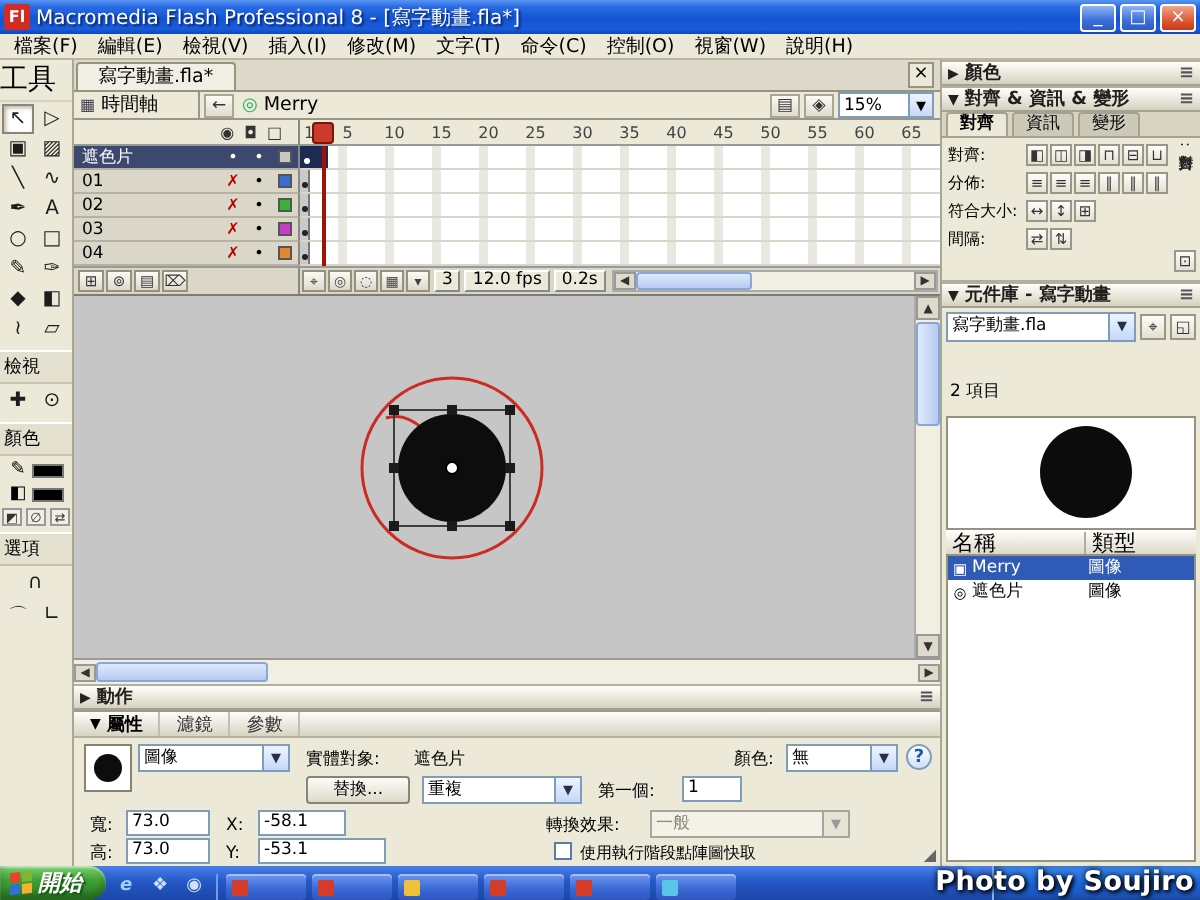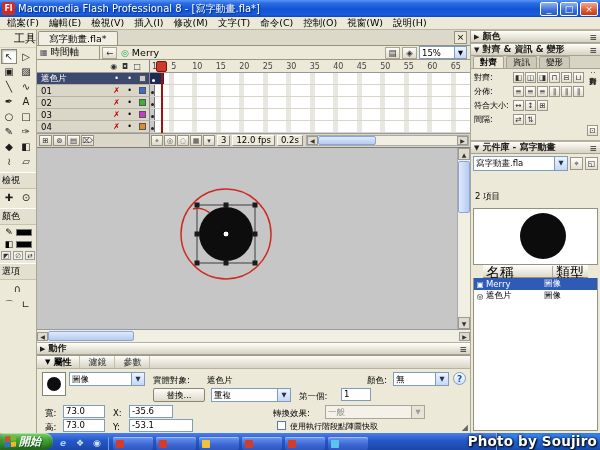--- a/index.html
+++ b/index.html
@@ -11,21 +11,21 @@
  background:linear-gradient(180deg,#5a95f2,#2a6be4 20%,#1254d4 55%,#1a5cdc 85%,#0f47b4);color:#fff}
 .appicon{width:13px;height:13px;margin-right:3px;border-radius:2px;background:#d02c23;color:#fff;font-size:8px;font-weight:bold;text-align:center;line-height:13px;flex:none}
 .wtitle{flex:1;font-size:10px;font-weight:normal;white-space:nowrap;overflow:hidden;text-shadow:1px 1px 1px #08286e}
 .winbtn{width:18px;height:14px;margin-left:2px;border:1px solid #fff;border-radius:2px;flex:none;
  background:linear-gradient(#8fb4f4,#3c6fd8 60%,#2c5cc4);font-size:9px;line-height:12px;text-align:center;color:#fff}
 .winbtn.close{background:linear-gradient(#f2a58e,#dd5937 60%,#c43a18)}
 .menubar{position:absolute;top:17px;left:0;right:0;height:13px;background:#ece9d8;border-bottom:1px solid #b9b5a2;display:flex;align-items:center;font-size:9.5px;padding-left:2px}
 .menubar>span{padding:0 5px;white-space:nowrap}
 
 .toolbox{position:absolute;top:30px;left:0;width:37px;bottom:17px;background:#ece9d8;border-right:1px solid #a9a694;display:flex;flex-direction:column;align-items:center}
-.tb-title{align-self:stretch;text-align:right;font-size:11px;padding:1px 0;border-bottom:1px solid #d5d2c0}
+.tb-title{align-self:stretch;text-align:left;font-size:14px;padding:1px 0;border-bottom:1px solid #d5d2c0}
 .tb-sec{align-self:stretch;margin-top:3px;padding:1px 2px;font-size:9px;background:#e3e0cf;border-top:1px solid #fff;border-bottom:1px solid #c6c2ae}
 .toolgrid{display:grid;grid-template-columns:17px 17px;justify-content:center;margin-top:1px}
 .toolgrid.one{grid-template-columns:17px}
 .tool{width:16px;height:15px;display:flex;align-items:center;justify-content:center;font-size:10px;color:#1c1c1c;border:1px solid transparent}
 .tool.pressed{background:#fff;border:1px solid #8a877a;box-shadow:inset 1px 1px 2px #b9b6a6}
 .crow{display:flex;align-items:center;gap:2px;margin-top:2px}
 .cicon{width:10px;font-size:9px;text-align:center}
 .swatch{width:16px;height:7px;border:1px solid #777;background:#000}
 .mini{width:10px;height:9px;border:1px solid #999;background:#f2f0e6;font-size:6.5px;line-height:8px;text-align:center;color:#333}
 
@@ -126,21 +126,21 @@
 .abtn{width:11px;height:11px;border:1px solid #9a978a;background:linear-gradient(#fefdf9,#e3dfd0);font-size:7.5px;line-height:9px;text-align:center;color:#333;flex:none}
 .stagecol{position:absolute;right:1px;top:2px;width:13px;height:68px;display:flex;flex-direction:column;align-items:center}
 .stagelbl{writing-mode:vertical-rl;font-size:7.5px;height:54px;color:#222}
 .librow1{height:18px;flex:none;display:flex;align-items:center;padding:0 2px;gap:2px}
 .libdd{display:flex;flex:1}
 .libdd .ddv{line-height:13px}
 .libico{width:13px;height:13px;border:1px solid #9a978a;background:linear-gradient(#fefdf9,#e3dfd0);font-size:8px;line-height:12px;text-align:center;color:#333;flex:none}
 .libcount{height:12px;flex:none;font-size:8.5px;line-height:12px;padding:18px 4px}
 .libpreview{height:57px;flex:none;background:#fff;border:1px solid #95927f;margin:0 2px;position:relative;overflow:hidden}
 .pvcircle{position:absolute;left:46px;top:4px;width:46px;height:46px;border-radius:50%;background:#0c0c0c}
-.libcols{height:13px;flex:none;display:flex;background:linear-gradient(#fdfcf8,#ddd9ca);border-top:1px solid #fff;border-bottom:1px solid #95927f;font-size:14px;margin:0 12px}
+.libcols{height:13px;flex:none;display:flex;background:linear-gradient(#fdfcf8,#ddd9ca);border-top:1px solid #fff;border-bottom:1px solid #95927f;font-size:11px;margin:0 2px}
 .lc1{width:70px;border-right:1px solid #b0ad9e;padding:0 3px;line-height:12px}
 .lc2{flex:1;padding:0 3px;line-height:12px}
 .liblist{flex:1;background:#fff;border:1px solid #95927f;border-top:none;margin:0 2px 2px}
 .librowitem{height:12px;display:flex;align-items:center;font-size:8.5px}
 .li-icon{width:12px;text-align:center;font-size:7.5px;flex:none}
 .li-name{width:58px;flex:none;white-space:nowrap;overflow:hidden}
 .li-type{flex:1;white-space:nowrap;overflow:hidden}
 .librowitem.sel{background:#2f5bb7;color:#fff}
 
 .taskbar{position:absolute;left:0;right:0;bottom:0;height:17px;background:linear-gradient(#4a80ea,#2458c6 45%,#1c46a8);display:flex;align-items:flex-end;z-index:5}
@@ -435,21 +435,21 @@
         <span class="pbtn" style="position:absolute;left:116px;top:19px;width:52px;height:14px">替換...</span>
         <div class="dd" style="left:174px;top:19px;width:80px">
           <span class="ddv">重複</span>
           <span class="dda">▼</span>
         </div>
         <span class="plbl" style="left:262px;top:21px">第一個:</span>
         <span class="fld pfld" style="left:304px;top:19px;width:30px">1</span>
         <span class="plbl" style="left:8px;top:38px">寬:</span>
         <span class="fld pfld" style="left:26px;top:36px;width:42px">73.0</span>
         <span class="plbl" style="left:76px;top:38px">X:</span>
-        <span class="fld pfld" style="left:92px;top:36px;width:44px">-35.6</span>
+        <span class="fld pfld" style="left:92px;top:36px;width:44px">-58.1</span>
         <span class="plbl" style="left:236px;top:38px">轉換效果:</span>
         <div class="dd dis" style="left:288px;top:36px;width:100px">
           <span class="ddv">一般</span>
           <span class="dda">▼</span>
         </div>
         <span class="plbl" style="left:8px;top:52px">高:</span>
         <span class="fld pfld" style="left:26px;top:50px;width:42px">73.0</span>
         <span class="plbl" style="left:76px;top:52px">Y:</span>
         <span class="fld pfld" style="left:92px;top:50px;width:64px">-53.1</span>
         <span class="cb"></span>

